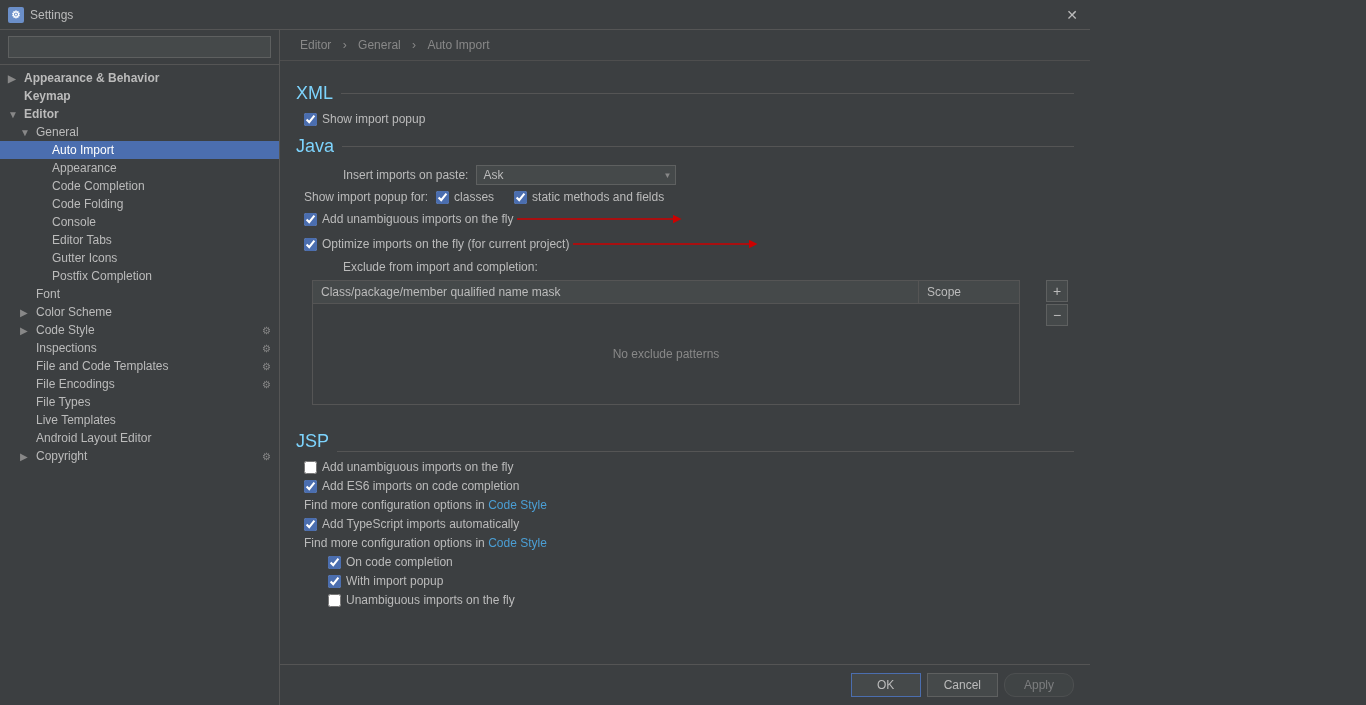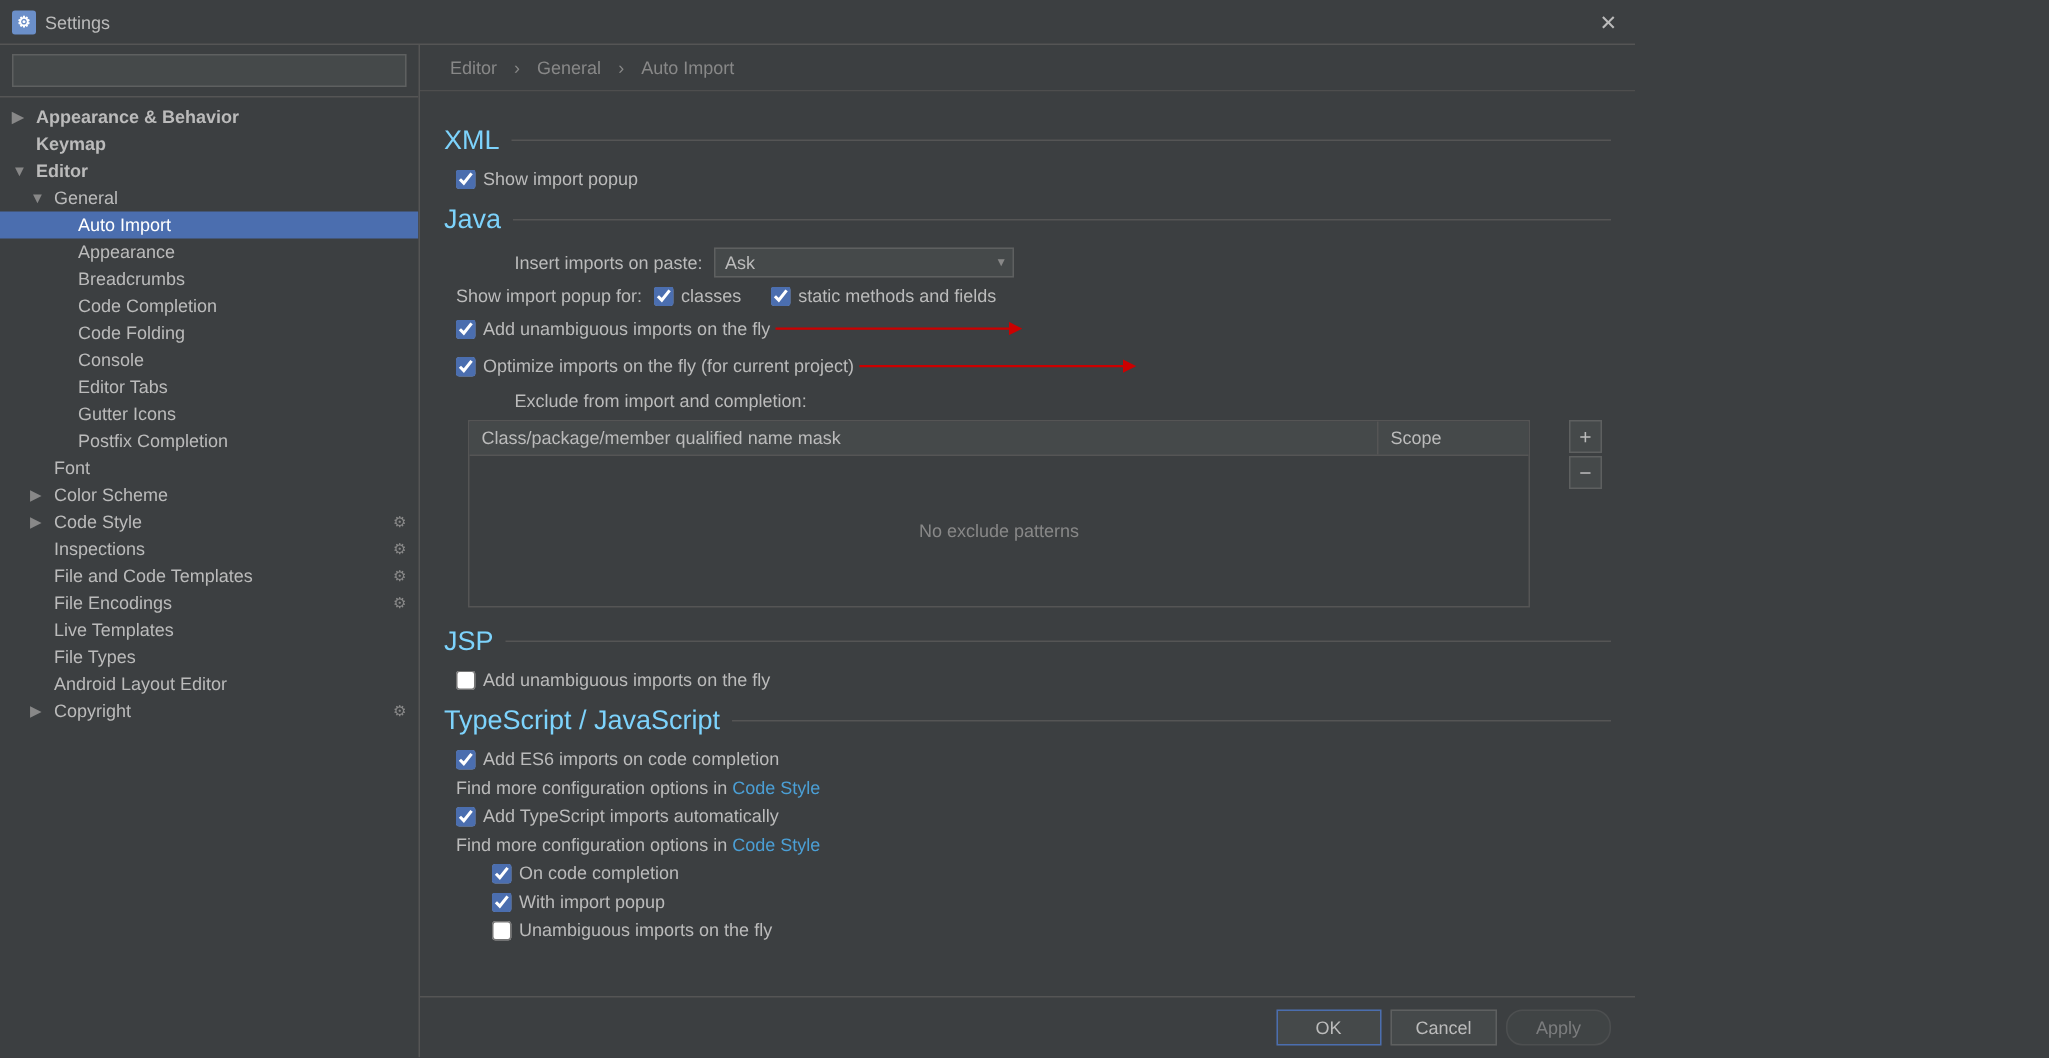--- a/index.html
+++ b/index.html
@@ -353,24 +353,20 @@
         <div class="tree-item level-2 selected">
           <span class="tree-arrow"></span>
           <span>Auto Import</span>
         </div>
 
         <div class="tree-item level-2">
           <span class="tree-arrow"></span>
           <span>Appearance</span>
         </div>
 
-        <div class="tree-item level-2">
-          <span class="tree-arrow"></span>
-          <span>Breadcrumbs</span>
-        </div>
 
         <div class="tree-item level-2">
           <span class="tree-arrow"></span>
           <span>Code Completion</span>
         </div>
 
         <div class="tree-item level-2">
           <span class="tree-arrow"></span>
           <span>Code Folding</span>
         </div>
@@ -425,26 +421,26 @@
         </div>
 
         <div class="tree-item level-1">
           <span class="tree-arrow"></span>
           <span>File Encodings</span>
           <span class="tree-item-gear">⚙</span>
         </div>
 
         <div class="tree-item level-1">
           <span class="tree-arrow"></span>
+          <span>File Types</span>
+        </div>
+
+        <div class="tree-item level-1">
+          <span class="tree-arrow"></span>
           <span>Live Templates</span>
-        </div>
-
-        <div class="tree-item level-1">
-          <span class="tree-arrow"></span>
-          <span>File Types</span>
         </div>
 
         <div class="tree-item level-1">
           <span class="tree-arrow"></span>
           <span>Android Layout Editor</span>
         </div>
 
         <div class="tree-item level-1">
           <span class="tree-arrow">▶</span>
           <span>Copyright</span>
@@ -551,36 +547,32 @@
             <div class="table-body">
               <span>No exclude patterns</span>
             </div>
           </div>
           <div class="table-buttons">
             <button class="table-btn">+</button>
             <button class="table-btn">−</button>
           </div>
         </div>
 
-        <div class="section-header" style="margin-top:12px;">
+        <div class="section-header" style="margin-top:26px;align-items:flex-end;">
           <span class="section-label">JSP</span>
           <div class="section-line"></div>
         </div>
 
         <div class="form-row">
           <label class="checkbox-label">
             <input type="checkbox" style="">
             <span>Add unambiguous imports on the fly</span>
           </label>
         </div>
 
-        <div class="section-header" style="margin-top:10px;">
-          <span class="section-label">TypeScript / JavaScript</span>
-          <div class="section-line"></div>
-        </div>
 
         <div class="form-row">
           <label class="checkbox-label">
             <input type="checkbox" checked="" style="">
             <span>Add ES6 imports on code completion</span>
           </label>
         </div>
 
         <div style="padding-left:8px; margin: 3px 0; font-size:12px; color:#bbbbbb;">
           <span>Find more configuration options in</span>

